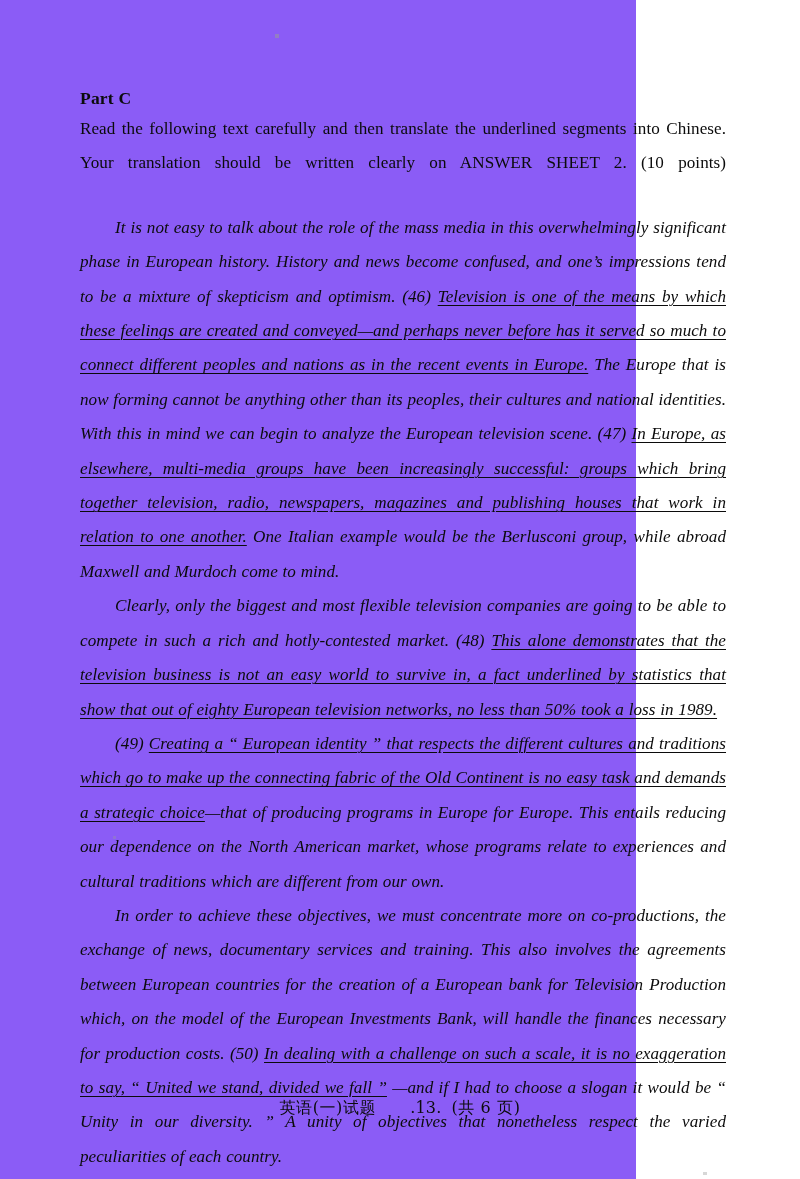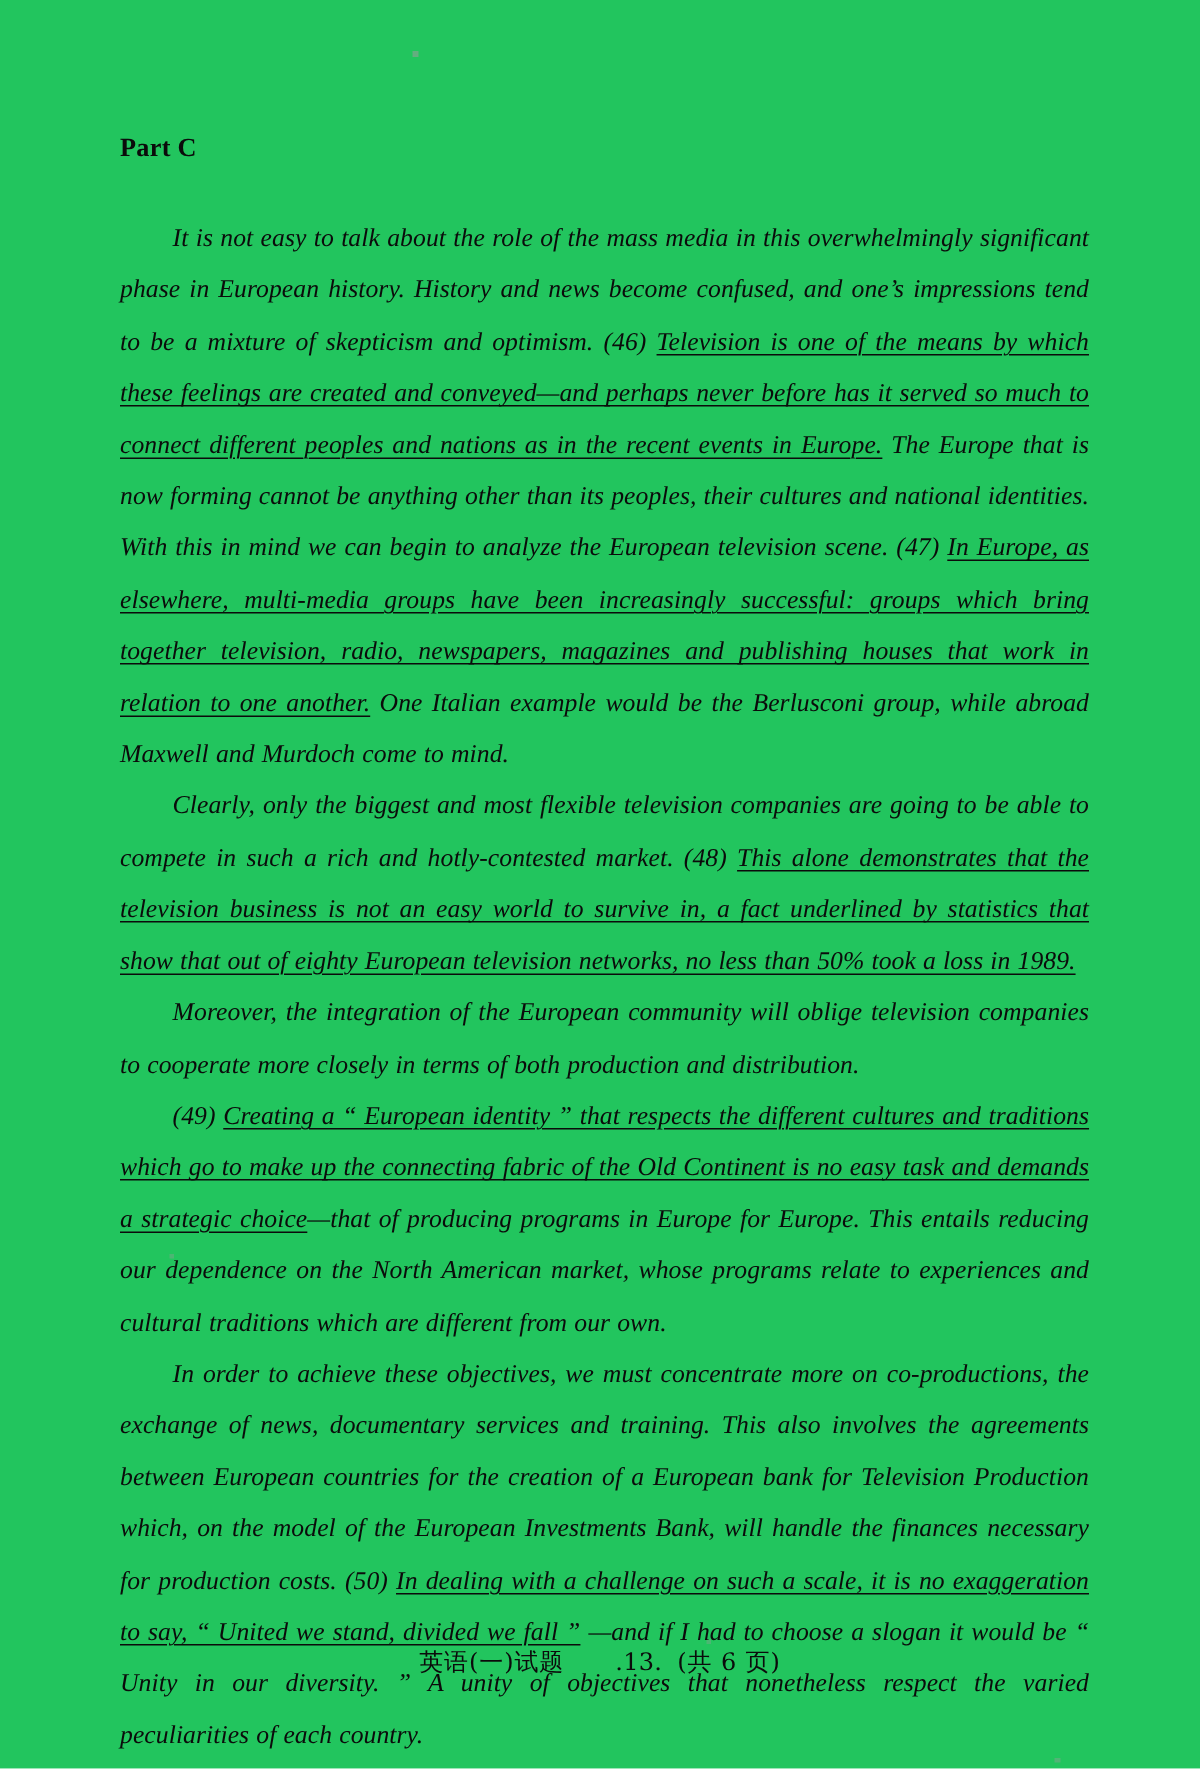--- a/index.html
+++ b/index.html
@@ -12,23 +12,23 @@
     height: 1179px;
     position: relative;
     overflow: hidden;
     font-family: "Liberation Serif", "DejaVu Serif", serif;
     color: #0b0b0b;
   }
 
   #page {
     position: absolute;
     left: 0; top: 0;
-    width: 800px;
+    width: 636px;
     height: 1179px;
-    background: #22c55e;
+    background: #8b5cf6;
   }
 
   
   .speck {
     position: absolute;
     background: #9a9a9a;
     opacity: .55;
   }
   .speck.s1 { left: 275px; top: 34px;  width: 4px;  height: 4px; }
   .speck.s2 { left: 113px; top: 836px; width: 3px;  height: 3px; opacity:.35; }
@@ -102,26 +102,26 @@
   <div class="speck s1"></div>
   <div class="speck s2"></div>
   <div class="speck s3"></div>
   <div class="speck s4"></div>
 
   <div class="content">
 
     <div class="heading">Part C</div>
 
 
+    <p class="para j-all">Read the following text carefully and then translate the underlined segments into Chinese. Your translation should be written clearly on ANSWER SHEET 2. (10 points)</p>
 
     <div class="gap-after-directions"></div>
 
     <p class="para indent"><span>It is not easy to talk about the role of the mass media in this overwhelmingly significant phase in European history. History and news become confused, and one’s impressions tend to be a mixture of skepticism and optimism. (46) </span><span class="u">Television is one of the means by which these feelings are created and conveyed—and perhaps never before has it served so much to connect different peoples and nations as in the recent events in Europe.</span><span> The Europe that is now forming cannot be anything other than its peoples, their cultures and national identities. With this in mind we can begin to analyze the European television scene. (47) </span><span class="u">In Europe, as elsewhere, multi-media groups have been increasingly successful: groups which bring together television, radio, newspapers, magazines and publishing houses that work in relation to one another.</span><span> One Italian example would be the Berlusconi group, while abroad Maxwell and Murdoch come to mind.</span></p>
     <p class="para indent"><span>Clearly, only the biggest and most flexible television companies are going to be able to compete in such a rich and hotly-contested market. (48) </span><span class="u">This alone demonstrates that the television business is not an easy world to survive in, a fact underlined by statistics that show that out of eighty European television networks, no less than 50% took a loss in 1989.</span></p>
-    <p class="para indent"><span>Moreover, the integration of the European community will oblige television companies to cooperate more closely in terms of both production and distribution.</span></p>
     <p class="para indent"><span>(49) </span><span class="u">Creating a “ European identity ” that respects the different cultures and traditions which go to make up the connecting fabric of the Old Continent is no easy task and demands a strategic choice</span><span>—that of producing programs in Europe for Europe. This entails reducing our dependence on the North American market, whose programs relate to experiences and cultural traditions which are different from our own.</span></p>
     <p class="para indent"><span>In order to achieve these objectives, we must concentrate more on co-productions, the exchange of news, documentary services and training. This also involves the agreements between European countries for the creation of a European bank for Television Production which, on the model of the European Investments Bank, will handle the finances necessary for production costs. (50) </span><span class="u">In dealing with a challenge on such a scale, it is no exaggeration to say, “ United we stand, divided we fall ”</span><span> —and if I had to choose a slogan it would be “ Unity in our diversity. ” A unity of objectives that nonetheless respect the varied peculiarities of each country.</span></p>
 
   </div>
 
   <div class="footer">
     <span>英语(一)试题</span><span class="sp"></span><span class="pgnum">.13.</span><span class="sp"></span><span>(共 6 页)</span>
   </div>
 
 </div>

